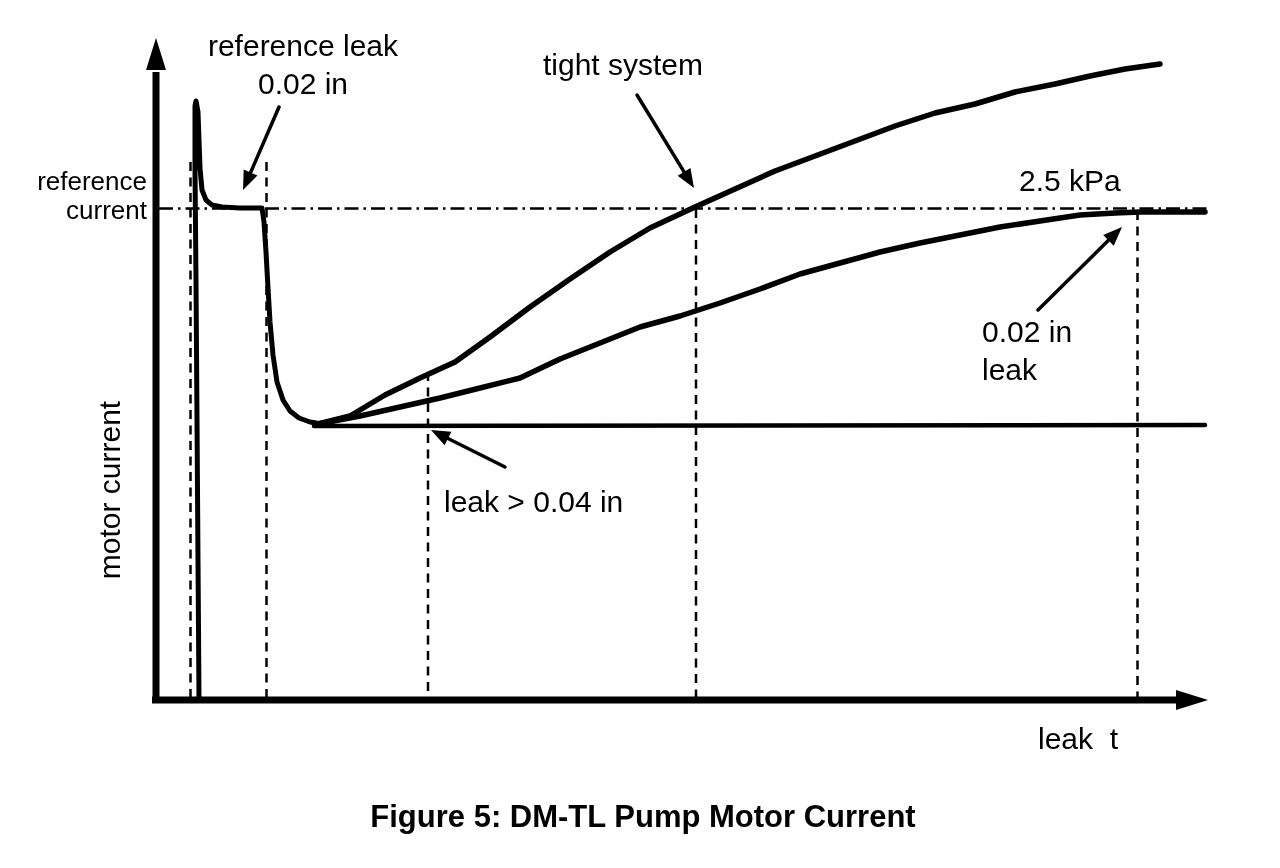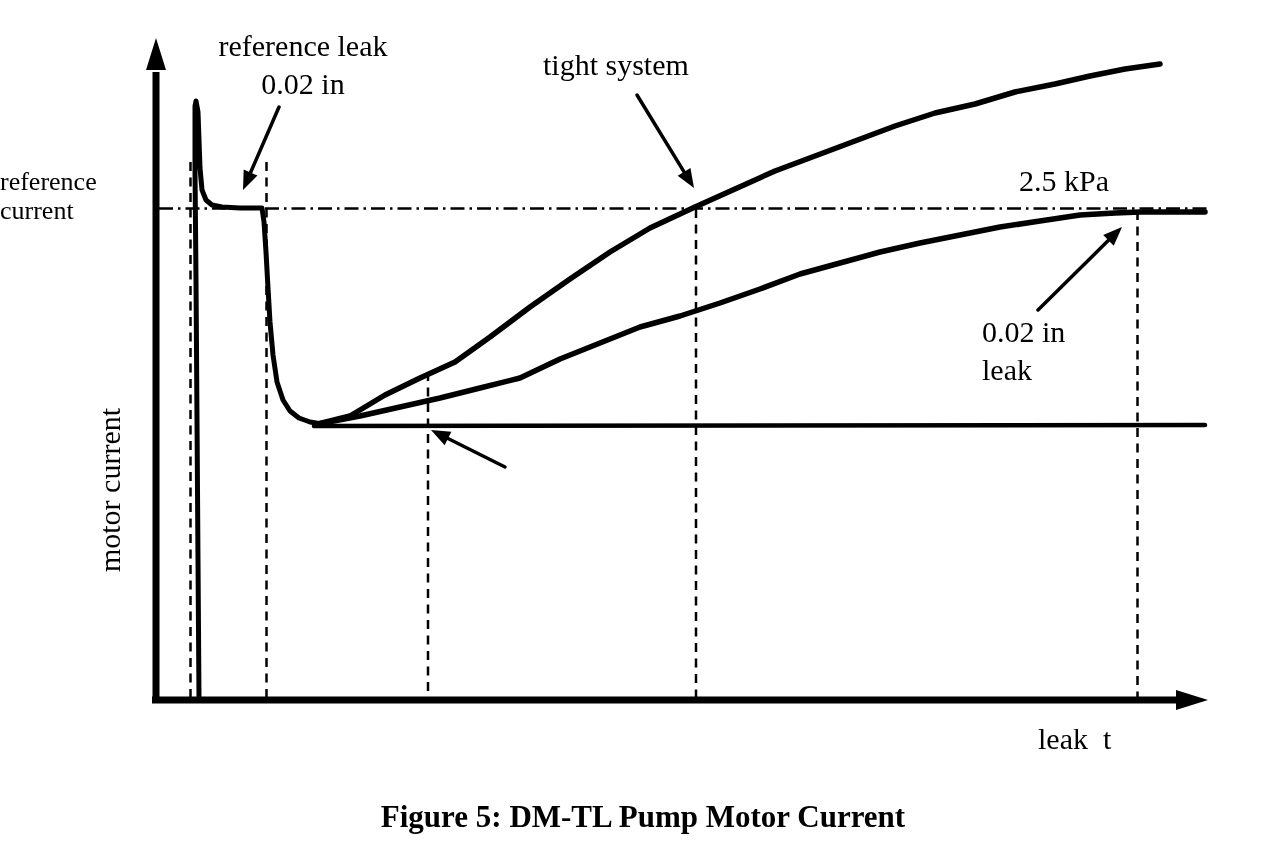--- a/index.html
+++ b/index.html
@@ -1,27 +1,27 @@
 <!DOCTYPE html>
 <html><head>
 <meta charset="utf-8">
 <style>
   html,body{margin:0;padding:0;}
   body{width:1280px;height:868px;background:#ffffff;position:relative;overflow:hidden;
        font-family:"Liberation Sans","DejaVu Sans",sans-serif;color:#000;}
-  #figure{position:absolute;left:0;top:0;width:1280px;height:628px;font-family:Liberation Serif, serif;}
+  #figure{position:absolute;left:0;top:0;width:1280px;height:628px;}
   #plot-svg{position:absolute;left:0;top:0;}
   .lbl{position:absolute;font-size:30px;line-height:38px;white-space:pre;color:#000;}
   #lbl-reference-leak{left:197px;top:27px;width:212px;text-align:center;}
   #lbl-tight-system{left:543px;top:46px;}
   #lbl-pressure{left:1019px;top:162px;text-align:right;}
   #lbl-small-leak{left:982px;top:313px;}
   #lbl-large-leak{left:444px;top:483px;}
   #lbl-time{left:1038px;top:720px;}
-  #lbl-reference-current{left:0;top:167px;width:147px;
+  #lbl-reference-current{left:0;top:167px;width:147px;text-align:right;
       font-size:26px;line-height:29px;}
   #lbl-motor-current{left:110px;top:490px;transform:translate(-50%,-50%) rotate(-90deg);}
   #caption{position:absolute;left:0;top:799px;width:1228px;text-align:center;
       font-size:31px;font-weight:bold;white-space:pre;margin-left:29px;}
 </style>
 </head>
 <body>
 
 <div id="figure">
   <svg id="plot-svg" width="1280" height="868" viewBox="0 0 1280 868">
@@ -52,20 +52,21 @@
   <div class="lbl" id="lbl-reference-leak">reference leak
 0.02 in</div>
 
   <div class="lbl" id="lbl-tight-system">tight system</div>
 
   <div class="lbl" id="lbl-pressure">2.5 kPa</div>
 
   <div class="lbl" id="lbl-small-leak">0.02 in
 leak</div>
 
+  <div class="lbl" id="lbl-large-leak">leak &gt; 0.04 in</div>
 
   <div class="lbl" id="lbl-reference-current">reference
 current</div>
 
   <div class="lbl" id="lbl-time">leak  t</div>
 
   <div class="lbl" id="lbl-motor-current">motor current</div>
 
   <div id="caption">Figure 5: DM-TL Pump Motor Current</div>
 </div>

